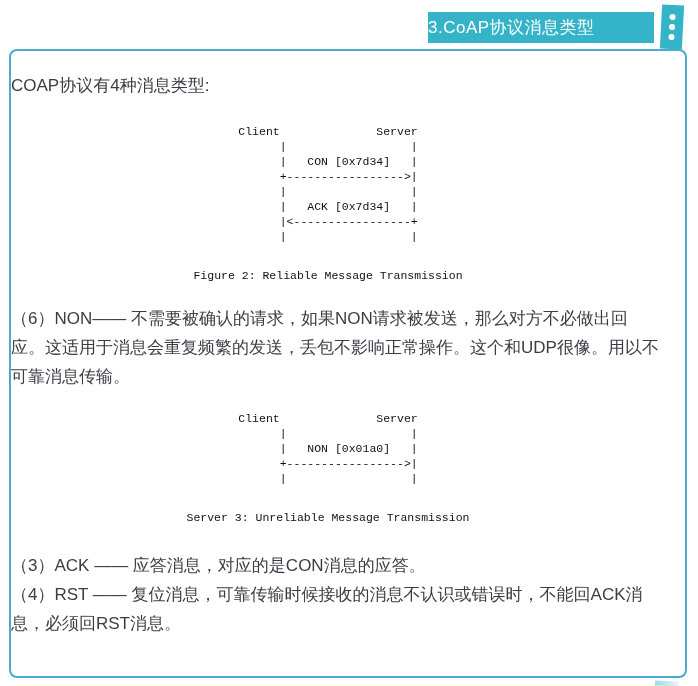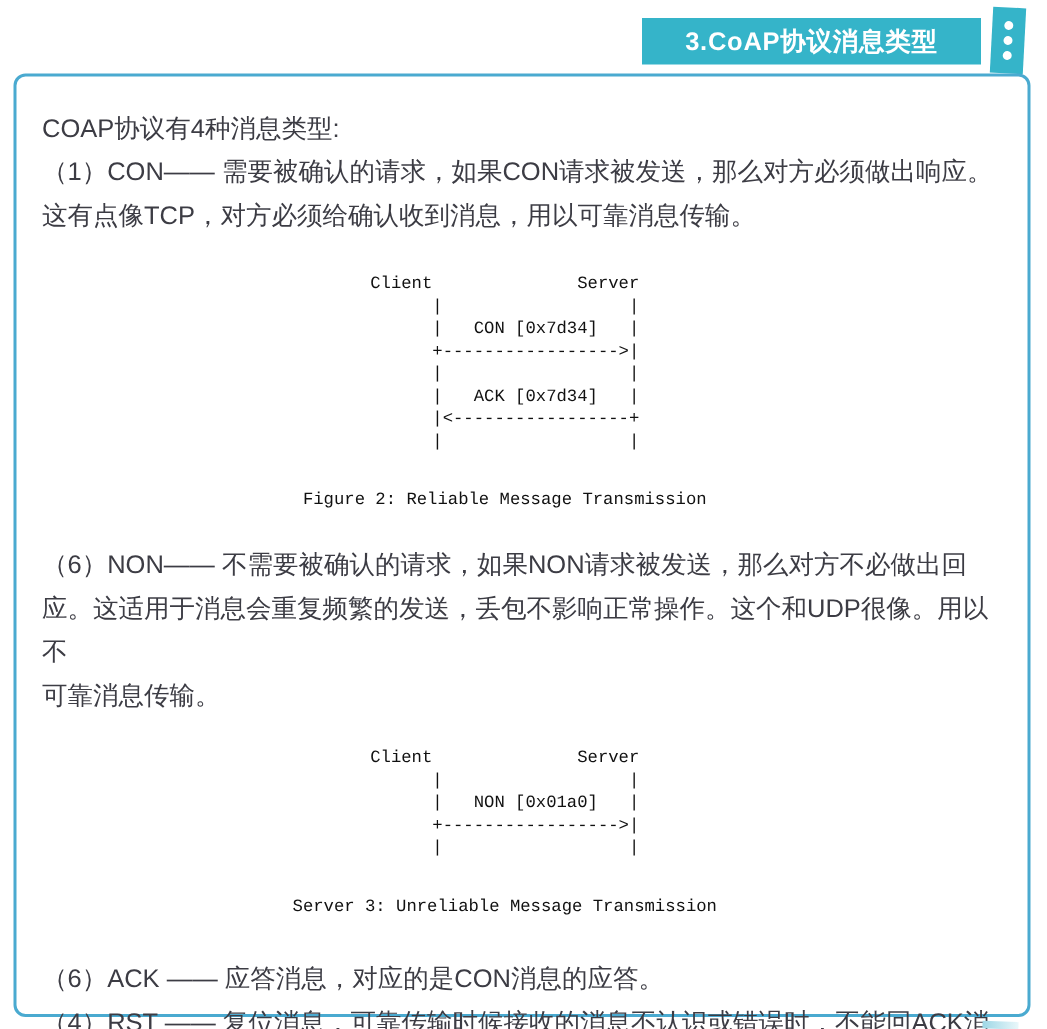--- a/index.html
+++ b/index.html
@@ -16,23 +16,22 @@
     overflow:hidden;
     font-family:"Liberation Sans", sans-serif;
   }
   .tab{
     position:absolute;
     left:428px;top:12px;
     width:226px;height:31px;
     background:var(--accent);
     color:#ffffff;
     font-size:17px;
-    font-weight:700;
+    font-weight:400;
     letter-spacing:0.5px;
-    text-align:center;
     line-height:31px;
   }
   .dots-bar{
     position:absolute;
     left:661px;top:5px;
     width:22px;height:44px;
     background:var(--accent);
     transform:rotate(3deg);
     display:flex;
     flex-direction:column;
@@ -45,21 +44,21 @@
     border-radius:50%;
     background:#ffffff;
   }
   .panel{
     position:absolute;
     left:9px;top:49px;
     width:678px;height:629px;
     border:2px solid var(--border);
     border-radius:8px;
     background:#ffffff;
-    padding:18px 14px 0 17px;
+    padding:18px 14px 0 0;
   }
   .txt{
     margin:0;
     font-size:17px;
     line-height:29px;
     color:var(--text);
     white-space:pre-line;
   }
   .txt.first{margin-top:2px;}
   .fig{
@@ -103,22 +102,20 @@
 </div>
 
 <div class="dots-bar">
   <span class="dot"></span>
   <span class="dot"></span>
   <span class="dot"></span>
 </div>
 
 <div class="panel">
   <p class="txt first">COAP协议有4种消息类型:</p>
-  <p class="txt">（1）CON—— 需要被确认的请求，如果CON请求被发送，那么对方必须做出响应。
-这有点像TCP，对方必须给确认收到消息，用以可靠消息传输。</p>
 
   <figure class="fig">
     <pre class="ascii">Client              Server
    |                  |
    |   CON [0x7d34]   |
    +-----------------&gt;|
    |                  |
    |   ACK [0x7d34]   |
    |&lt;-----------------+
    |                  |</pre>
@@ -131,18 +128,18 @@
 
   <figure class="fig second">
     <pre class="ascii">Client              Server
    |                  |
    |   NON [0x01a0]   |
    +-----------------&gt;|
    |                  |</pre>
     <figcaption class="caption">Server 3: Unreliable Message Transmission</figcaption>
   </figure>
 
-  <p class="txt after-fig2">（6）ACK —— 应答消息，对应的是CON消息的应答。</p>
+  <p class="txt after-fig2">（3）ACK —— 应答消息，对应的是CON消息的应答。</p>
   <p class="txt">（4）RST —— 复位消息，可靠传输时候接收的消息不认识或错误时，不能回ACK消
 息，必须回RST消息。</p>
 </div>
 
 <div class="corner-mark"></div>
 
 </body></html>

